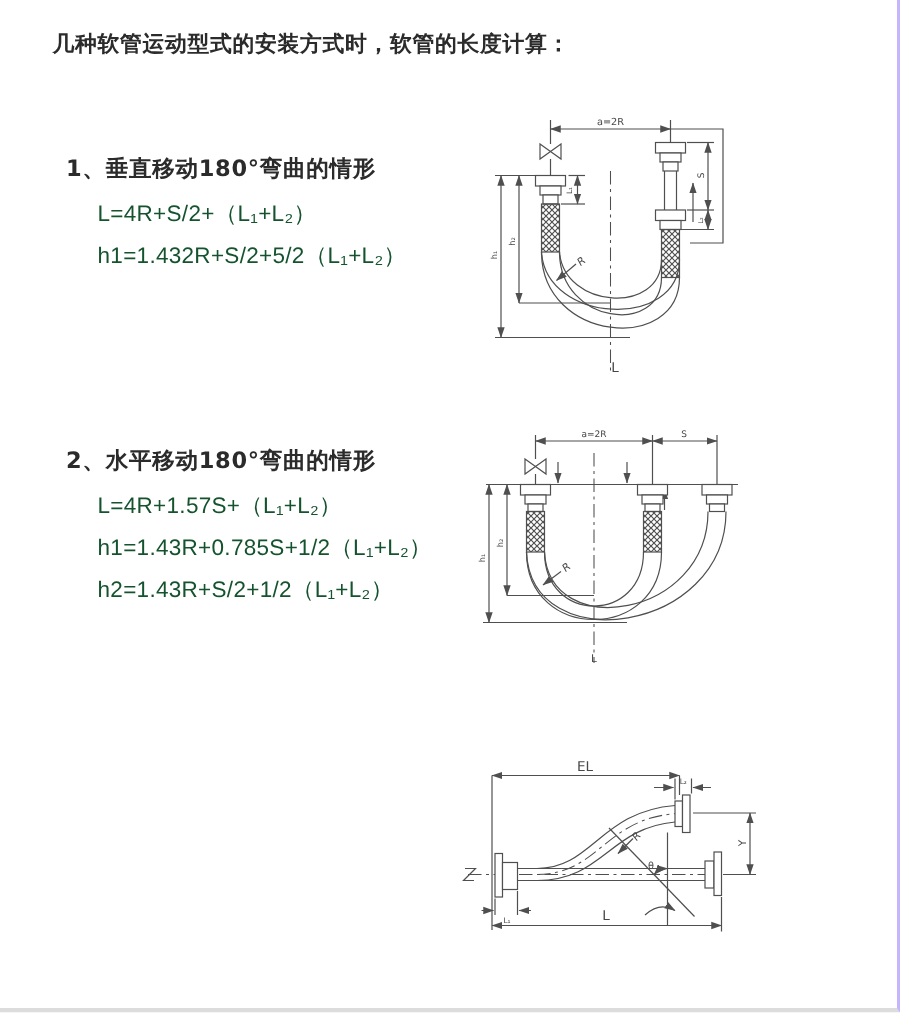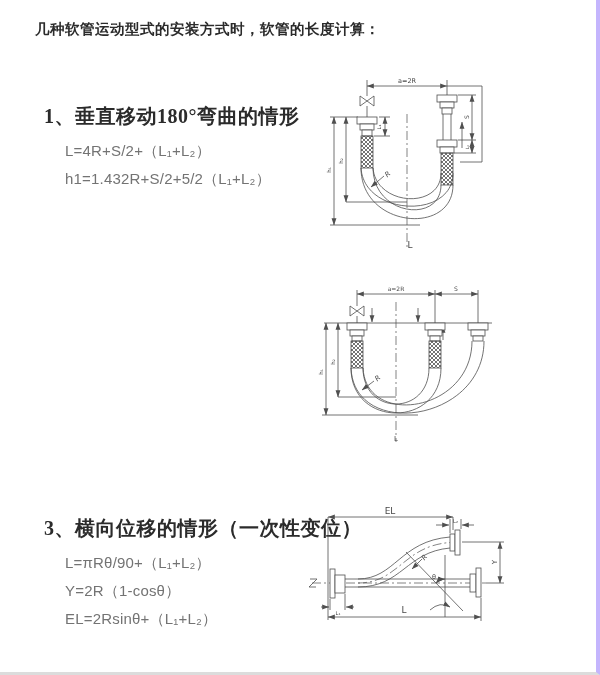--- a/index.html
+++ b/index.html
@@ -1,27 +1,27 @@
 <!DOCTYPE html>
 <html><head>
 <meta charset="utf-8">
 <style>
   html,body{margin:0;padding:0;background:#fff;}
   .page{position:relative;width:600px;height:675px;background:#ffffff;overflow:hidden;
         font-family:"DejaVu Sans",sans-serif;color:#2b2b2b;
-        border-right:4px solid #c4b5fd;border-bottom:3px solid #dcdcdc;box-sizing:border-box;}
+        border-right:2px solid #c4b5fd;border-bottom:3px solid #dcdcdc;box-sizing:border-box;}
   .page-title{position:absolute;left:35px;top:20px;font-size:14.5px;font-weight:bold;
         letter-spacing:.5px;font-family:"DejaVu Sans",sans-serif;}
   .sec{position:absolute;left:44px;}
   #sec1{top:103px}
   #sec2{top:298px}
   #sec3{top:515px}
-  .sec-heading{font-size:20px;font-weight:bold;letter-spacing:.5px;margin:0 0 7px 0;font-family:Liberation Serif, serif;}
+  .sec-heading{font-size:15px;font-weight:bold;letter-spacing:.5px;margin:0 0 7px 0;}
   .formula{font-size:15px;line-height:28px;height:28px;margin-left:21px;letter-spacing:.2px;
-        color:#737373;font-family:"Liberation Sans","DejaVu Sans",sans-serif;}
+        color:#14532d;font-family:"Liberation Sans","DejaVu Sans",sans-serif;}
   
   .diagram{position:absolute;}
   .diagram line,.diagram path,.diagram polyline{stroke:#4f4f4f;stroke-width:.8;fill:none;}
   .diagram rect{stroke:#4f4f4f;stroke-width:.8;fill:#fff;}
   .diagram rect.hr1{fill:url(#ht1);}
   .diagram rect.hr2{fill:url(#ht2);}
   .diagram path.mk{fill:#4f4f4f;stroke:none;}
   .diagram .cl{stroke-dasharray:9 3 2 3;stroke-width:.7;}
   .diagram text{fill:#474747;stroke:none;font-family:"DejaVu Sans",sans-serif;}
   .d1 .dim{marker-start:url(#ar1);marker-end:url(#ar1);}
@@ -37,27 +37,27 @@
 <div class="page">
 
   <div class="page-title">几种软管运动型式的安装方式时，软管的长度计算：</div>
 
   <div class="sec" id="sec1">
     <div class="sec-heading">1、垂直移动180°弯曲的情形</div>
     <div class="formula">L=4R+S/2+（L₁+L₂）</div>
     <div class="formula">h1=1.432R+S/2+5/2（L₁+L₂）</div>
   </div>
 
-
-  <div class="sec" id="sec3">
-    <div class="sec-heading">3、横向位移的情形（一次性变位）</div>
-    <div class="formula">L=πRθ/90+（L₁+L₂）</div>
-    <div class="formula">Y=2R（1-cosθ）</div>
-    <div class="formula">EL=2Rsinθ+（L₁+L₂）</div>
+  <div class="sec" id="sec2">
+    <div class="sec-heading">2、水平移动180°弯曲的情形</div>
+    <div class="formula">L=4R+1.57S+（L₁+L₂）</div>
+    <div class="formula">h1=1.43R+0.785S+1/2（L₁+L₂）</div>
+    <div class="formula">h2=1.43R+S/2+1/2（L₁+L₂）</div>
   </div>
+
 
   <svg class="diagram d1" style="left:310px;top:70px" width="290" height="190" viewBox="0 0 290 190">
     <defs>
       <marker id="ar1" viewBox="0 0 10 10" refX="9.5" refY="5" markerWidth="9" markerHeight="9" orient="auto-start-reverse" markerUnits="strokeWidth">
         <path class="mk" d="M0,1.6 L10,5 L0,8.4 Z"></path>
       </marker>
       <pattern id="ht1" width="4" height="4" patternUnits="userSpaceOnUse">
         <path d="M0,0 L4,4 M4,0 L0,4" stroke-width="0.5"></path>
       </pattern>
     </defs>

